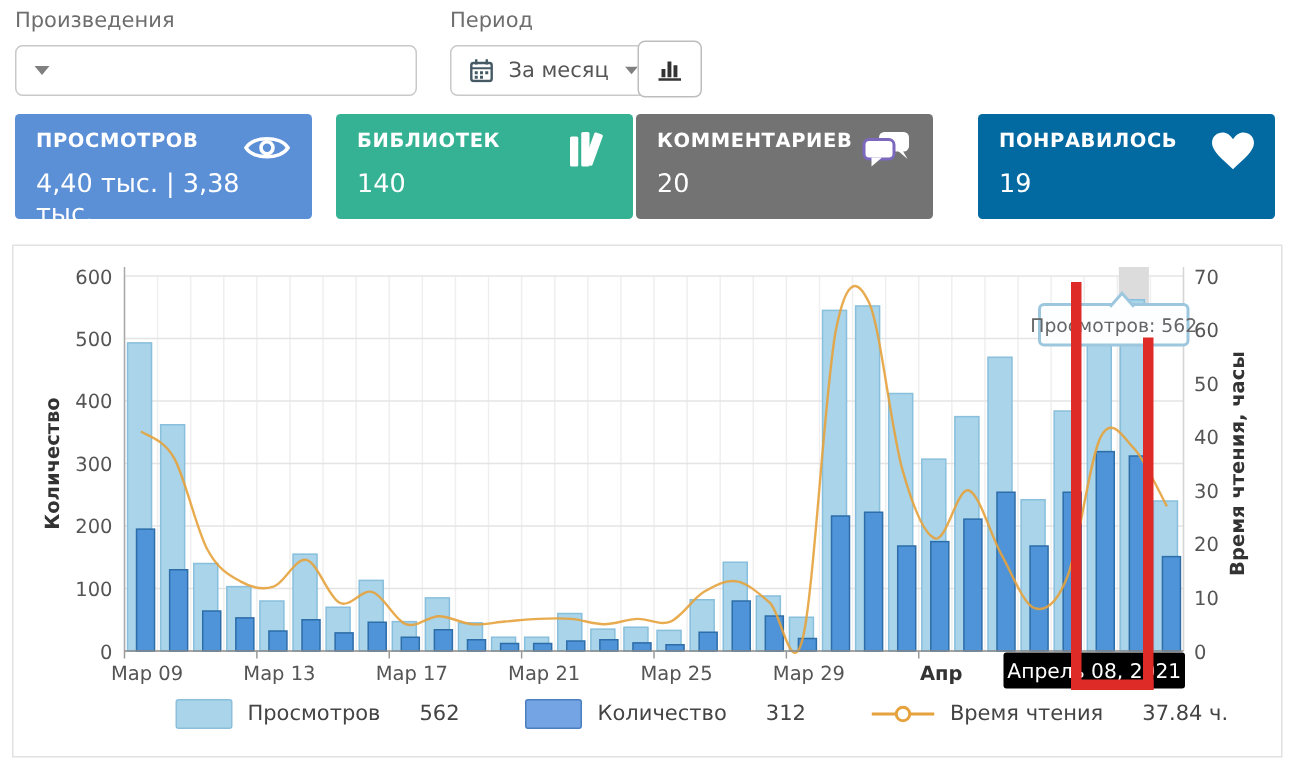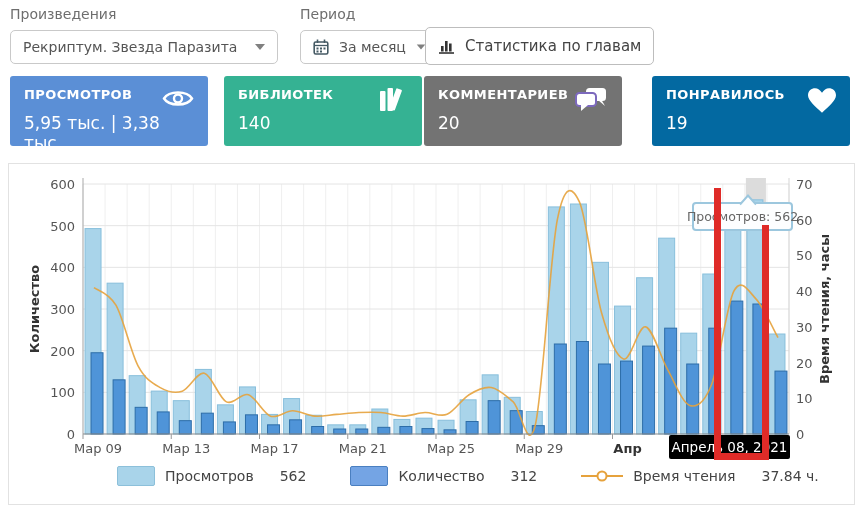--- a/index.html
+++ b/index.html
@@ -40,21 +40,20 @@
   .swatch-views { background: #a9d4ea; border: 1px solid #8cc0da; }
   .swatch-readers { background: #74a4e4; border: 1px solid #4a7fc0; }
   .legend-value { margin-left: 26px; text-align: right; }
 </style>
 </head>
 <body>
 
 <div class="abs field-label" style="left:10px; top:6px;">Произведения</div>
 
 <div class="abs select-box" style="left:10px; top:30px;">
-  <span>Рекриптум. Звезда Паразита</span>
   <span class="caret"></span>
 </div>
 
 <div class="abs field-label" style="left:300px; top:6px;">Период</div>
 
 <div class="abs btn" style="left:300px; top:30px; height:34px;">
   <span style="display:flex;">
     <svg width="16" height="16" viewBox="0 0 16 16">
       <rect x="1.2" y="3" width="13.6" height="12" rx="1.5" fill="none" stroke="#455a64" stroke-width="1.6"></rect>
       <line x1="4.5" y1="0.5" x2="4.5" y2="4" stroke="#455a64" stroke-width="1.6"></line>
@@ -75,26 +74,25 @@
 
 <div class="abs btn" style="left:425px; top:27px; height:38px; font-size:15px; color:#444; border-color:#bdbdbd;">
   <span style="display:flex;">
     <svg width="17" height="16" viewBox="0 0 17 16">
       <rect x="3" y="8" width="2.6" height="5.5" fill="#333"></rect>
       <rect x="7" y="3" width="2.6" height="10.5" fill="#333"></rect>
       <rect x="11" y="5.5" width="2.6" height="8" fill="#333"></rect>
       <line x1="1" y1="15" x2="16" y2="15" stroke="#333" stroke-width="1.6"></line>
     </svg>
   </span>
-  <span>Статистика по главам</span>
 </div>
 
 <div class="card" style="left: 10px; background: rgb(91, 143, 214);">
   <div class="card-title">ПРОСМОТРОВ</div>
-  <div class="card-value">5,95 тыс. | 3,38 тыс.</div>
+  <div class="card-value">4,40 тыс. | 3,38 тыс.</div>
   <span class="card-icon">
     <svg width="32" height="21" viewBox="0 0 32 21">
       <path d="M2 10.5 C7 2.5 25 2.5 30 10.5 C25 18.5 7 18.5 2 10.5 Z" fill="none" stroke="#fff" stroke-width="2.4"></path>
       <circle cx="16" cy="10.5" r="4" fill="none" stroke="#fff" stroke-width="2.4"></circle>
     </svg>
   </span>
 </div>
 
 <div class="card" style="left: 224px; background: rgb(53, 178, 147);">
   <div class="card-title">БИБЛИОТЕК</div>

